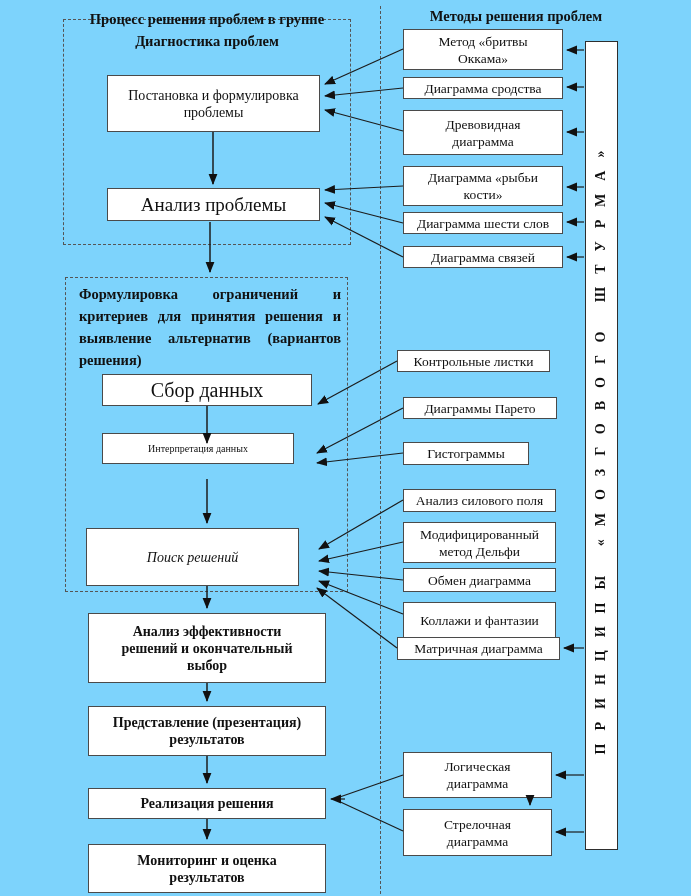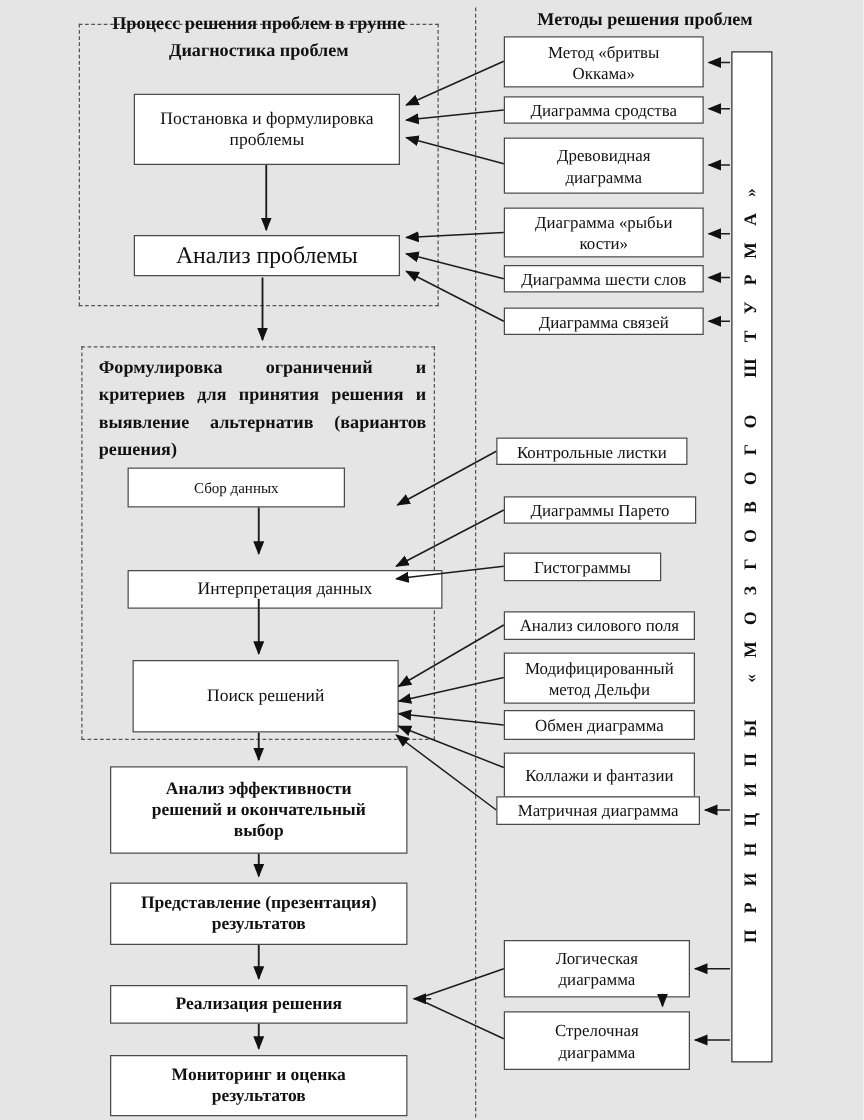--- a/index.html
+++ b/index.html
@@ -1,16 +1,16 @@
 <!DOCTYPE html>
 <html><head>
 <meta charset="utf-8">
 <style>
   html,body{margin:0;padding:0;background:#fff;}
-  .stage{position:relative;width:691px;height:896px;background:#e5e5e5;overflow:hidden;
+  .stage{position:relative;width:691px;height:896px;background:#7dd3fc;overflow:hidden;
          font-family:"Liberation Serif","DejaVu Serif",serif;color:#111;}
   .frame{position:absolute;border:1px dashed #555;box-sizing:border-box;}
   .vsep{position:absolute;left:380px;top:6px;height:888px;width:0;border-left:1px dashed #555;}
   .hdr{position:absolute;text-align:center;font-weight:bold;font-size:14.5px;line-height:16px;}
   .box{position:absolute;box-sizing:border-box;background:#fff;border:1px solid #4a4a4a;
        display:flex;align-items:center;justify-content:center;text-align:center;
        font-size:13.5px;line-height:17px;z-index:2;}
   .box.bold{font-weight:bold;font-size:14px;}
   .box .t{display:inline-block;}
   .para{position:absolute;font-weight:bold;font-size:14.5px;line-height:22px;
@@ -39,27 +39,27 @@
 
   <div class="box" style="left:107px;top:75px;width:213px;height:57px;font-size:14px;">
     <span class="t" style="max-width:185px;">Постановка и формулировка проблемы</span>
     </div>
   <div class="box" style="left:107px;top:188px;width:213px;height:33px;font-size:19px;">
     <span class="t">Анализ проблемы</span>
     </div>
 
   <div class="para" style="left:79px;top:283px;width:262px;">Формулировка ограничений и критериев для принятия решения и выявление альтернатив (вариантов решения)</div>
 
-  <div class="box" style="left:102px;top:374px;width:174px;height:32px;font-size:12px;text-align:center;">
+  <div class="box" style="left:102px;top:374px;width:210px;height:32px;font-size:20px;text-align:center;">
     <span class="t">Сбор данных</span>
     </div>
-  <div class="box" style="left:102px;top:456px;width:252px;height:31px;font-size:14px;">
+  <div class="box" style="left:102px;top:433px;width:192px;height:31px;font-size:10px;">
     <span class="t">Интерпретация данных</span>
     </div>
-  <div class="box" style="left:106px;top:528px;width:213px;height:58px;font-size:14px;">
+  <div class="box" style="left:86px;top:528px;width:213px;height:58px;font-size:14px;font-style:italic;">
     <span class="t">Поиск решений</span>
     </div>
   <div class="box bold" style="left:88px;top:613px;width:238px;height:70px;">
     <span class="t" style="max-width:185px;">Анализ эффективности решений и окончательный выбор</span>
     </div>
   <div class="box bold" style="left:88px;top:706px;width:238px;height:50px;">
     <span class="t" style="max-width:215px;">Представление (презентация) результатов</span>
     </div>
   <div class="box bold" style="left:88px;top:788px;width:238px;height:31px;">
     <span class="t">Реализация решения</span>

